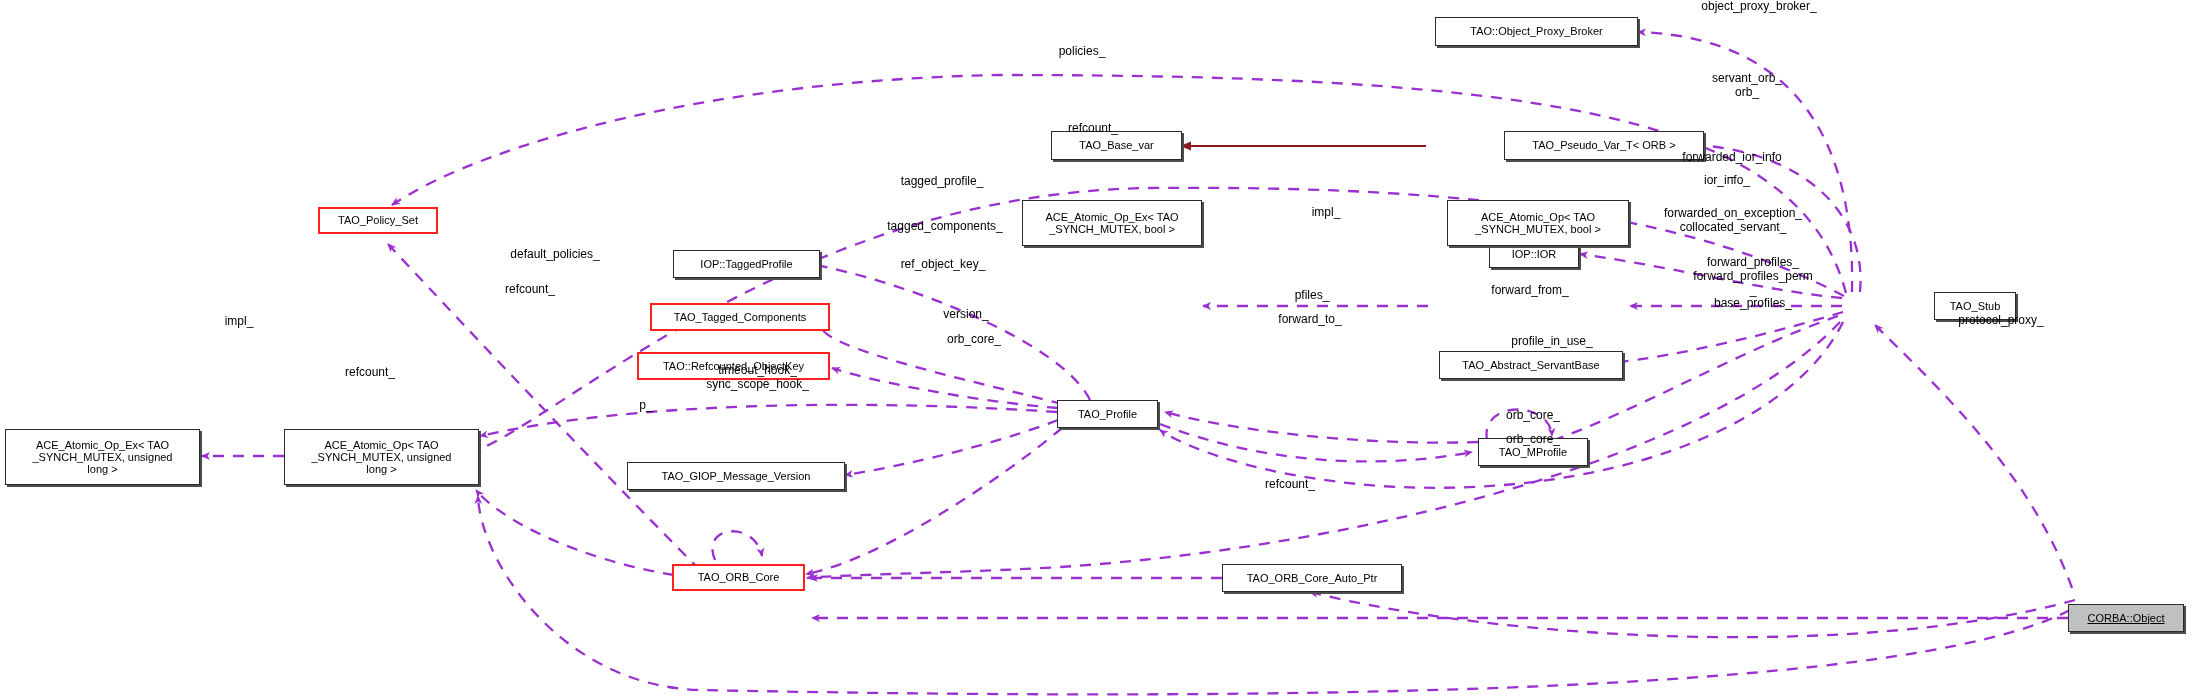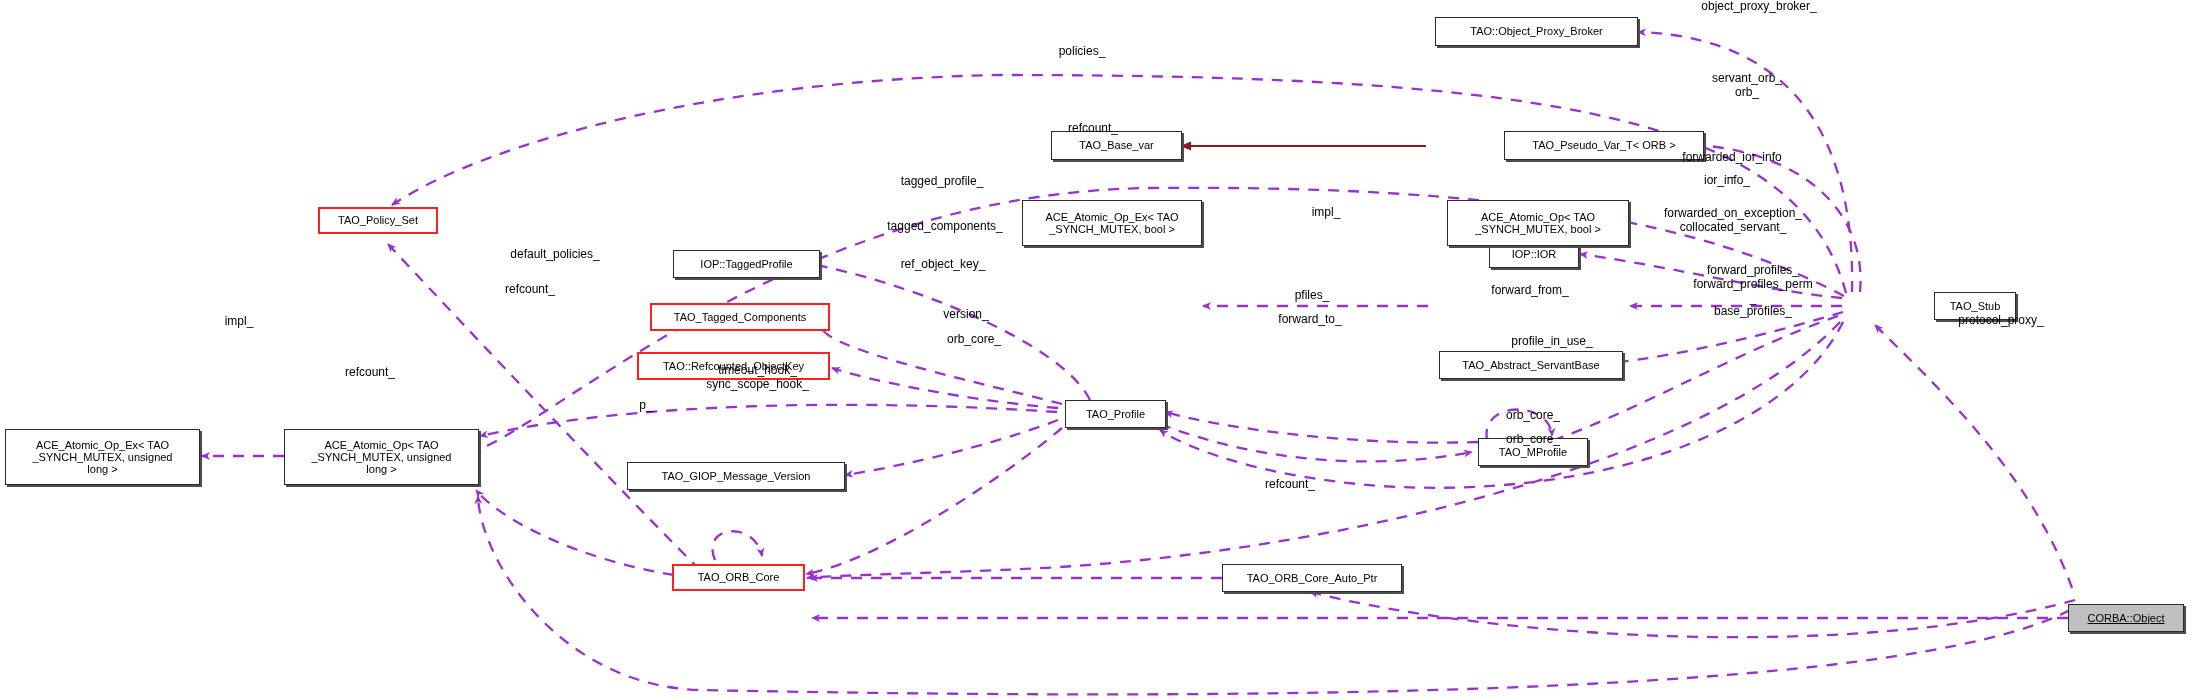--- a/index.html
+++ b/index.html
@@ -142,21 +142,21 @@
   <div class="node" style="left:1439px;top:351px;width:184px;height:28px;">TAO_Abstract_ServantBase</div>
 
   <div class="node" style="left:5px;top:429px;width:195px;height:56px;">ACE_Atomic_Op_Ex&lt; TAO
 _SYNCH_MUTEX, unsigned
 long &gt;</div>
 
   <div class="node" style="left:284px;top:429px;width:195px;height:56px;">ACE_Atomic_Op&lt; TAO
 _SYNCH_MUTEX, unsigned
 long &gt;</div>
 
-  <div class="node" style="left:1057px;top:400px;width:101px;height:28px;margin-left:8px;">TAO_Profile</div>
+  <div class="node" style="left:1057px;top:400px;width:101px;height:28px;">TAO_Profile</div>
 
   <div class="node" style="left:1478px;top:438px;width:110px;height:28px;">TAO_MProfile</div>
 
   <div class="node" style="left:627px;top:462px;width:218px;height:28px;">TAO_GIOP_Message_Version</div>
 
   <div class="node red" style="left:672px;top:564px;width:133px;height:27px;">TAO_ORB_Core</div>
 
   <div class="node" style="left:1222px;top:564px;width:180px;height:28px;">TAO_ORB_Core_Auto_Ptr</div>
 
   <div class="node filled" style="left:2068px;top:604px;width:116px;height:28px;text-decoration:underline;">CORBA::Object</div>
@@ -182,21 +182,21 @@
   <div class="elabel" style="left:1627px;top:207px;width:212px;">forwarded_on_exception_</div>
 
   <div class="elabel" style="left:1648px;top:221px;width:170px;">collocated_servant_</div>
 
   <div class="elabel" style="left:860px;top:220px;width:170px;">tagged_components_</div>
 
   <div class="elabel" style="left:480px;top:248px;width:150px;">default_policies_</div>
 
   <div class="elabel" style="left:872px;top:258px;width:142px;">ref_object_key_</div>
 
-  <div class="elabel" style="left:1648px;top:264px;width:210px;text-align:center;">forward_profiles_
+  <div class="elabel" style="left:1648px;top:256px;width:210px;text-align:center;">forward_profiles_
 forward_profiles_perm
 _
 base_profiles_</div>
 
   <div class="elabel" style="left:482px;top:283px;width:96px;">refcount_</div>
 
   <div class="elabel" style="left:1272px;top:289px;width:80px;">pfiles_</div>
 
   <div class="elabel" style="left:1460px;top:284px;width:140px;">forward_from_</div>
 

